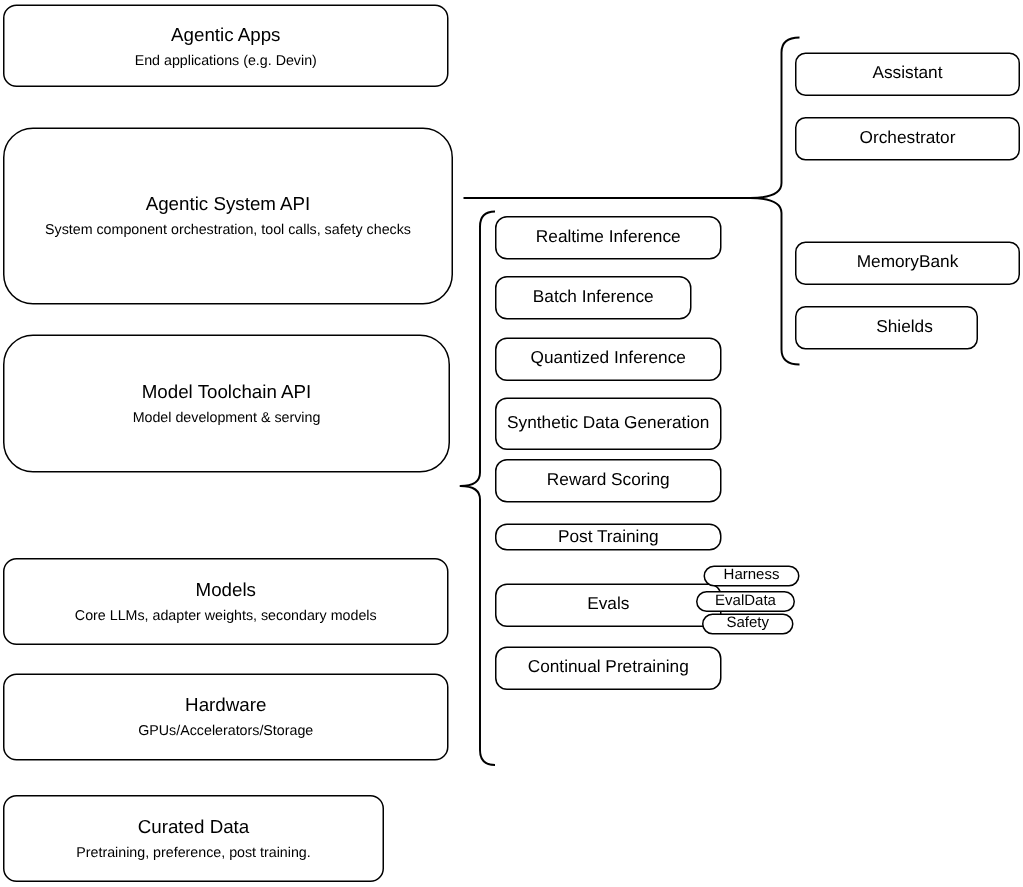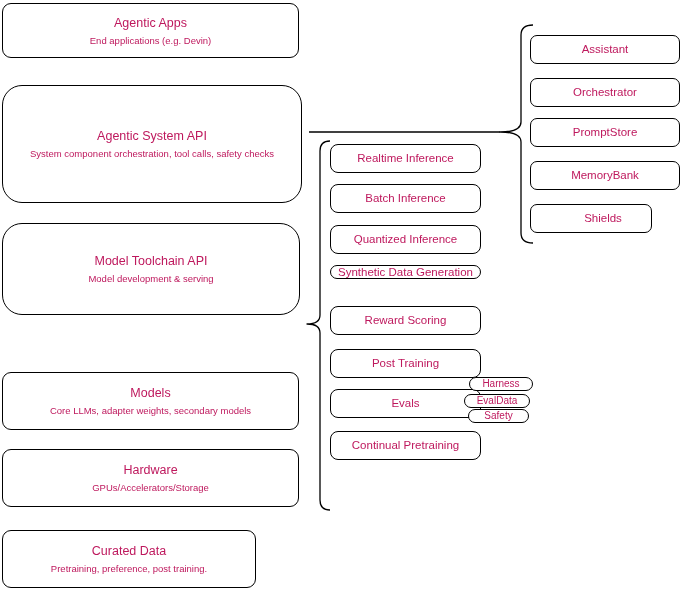--- a/index.html
+++ b/index.html
@@ -2,21 +2,21 @@
 <html><head>
 <meta charset="utf-8">
 <style>
   html, body { margin: 0; padding: 0; background: #ffffff; }
   .canvas {
     position: relative;
     width: 682px;
     height: 591px;
     background: #ffffff;
     font-family: "Liberation Sans", sans-serif;
-    color: #be185d;
+    color: #000000;
     overflow: hidden;
   }
   .connectors {
     position: absolute;
     left: 0; top: 0;
     width: 682px; height: 591px;
     z-index: 1;
   }
   .box {
     position: absolute;
@@ -98,33 +98,33 @@
   </div>
 
   <div class="box stack-box" style="left:2px; top:530px; width:254px; height:58px; border-radius:9px;">
     <div class="title">Curated Data</div>
     <div class="subtitle">Pretraining, preference, post training.</div>
   </div>
 
   <div class="box node" style="left:330px; top:144px; width:151px; height:29px; border-radius:8px;">
     <span>Realtime Inference</span>
   </div>
-  <div class="box node" style="left:330px; top:184px; width:151px; height:29px; border-radius:8px;">
+  <div class="box node" style="left:330px; top:184px; width:131px; height:29px; border-radius:8px;">
     <span>Batch Inference</span>
   </div>
   <div class="box node" style="left:330px; top:225px; width:151px; height:29px; border-radius:8px;justify-content:center;">
     <span>Quantized Inference</span>
   </div>
-  <div class="box node" style="left:330px; top:265px; width:151px; height:14px; border-radius:8px;">
+  <div class="box node" style="left:330px; top:265px; width:151px; height:35px; border-radius:8px;">
     <span>Synthetic Data Generation</span>
   </div>
   <div class="box node" style="left:330px; top:306px; width:151px; height:29px; border-radius:8px;">
     <span>Reward Scoring</span>
   </div>
-  <div class="box node" style="left:330px; top:349px; width:151px; height:29px; border-radius:8px;">
+  <div class="box node" style="left:330px; top:349px; width:151px; height:18px; border-radius:8px;">
     <span>Post Training</span>
   </div>
   <div class="box node" style="left:330px; top:389px; width:151px; height:29px; border-radius:8px;">
     <span>Evals</span>
   </div>
   <div class="box node" style="left:330px; top:431px; width:151px; height:29px; border-radius:8px;">
     <span>Continual Pretraining</span>
   </div>
 
   <div class="tag" style="left:469px; top:377px; width:64px; height:14px;">
@@ -136,23 +136,20 @@
   <div class="tag" style="left:468px; top:409px; width:61px; height:14px;">
     <span>Safety</span>
   </div>
 
   <div class="box node" style="left:530px; top:35px; width:150px; height:29px; border-radius:7px;">
     <span>Assistant</span>
   </div>
   <div class="box node" style="left:530px; top:78px; width:150px; height:29px; border-radius:7px;">
     <span>Orchestrator</span>
   </div>
-  <div class="box node" style="left:530px; top:118px; width:150px; height:29px; border-radius:7px;">
-    <span>PromptStore</span>
-  </div>
   <div class="box node" style="left:530px; top:161px; width:150px; height:29px; border-radius:7px;">
     <span>MemoryBank</span>
   </div>
   <div class="box node" style="left:530px; top:204px; width:122px; height:29px; border-radius:7px;padding-left:24px;">
     <span>Shields</span>
   </div>
 
 </div>
 
 </body></html>

